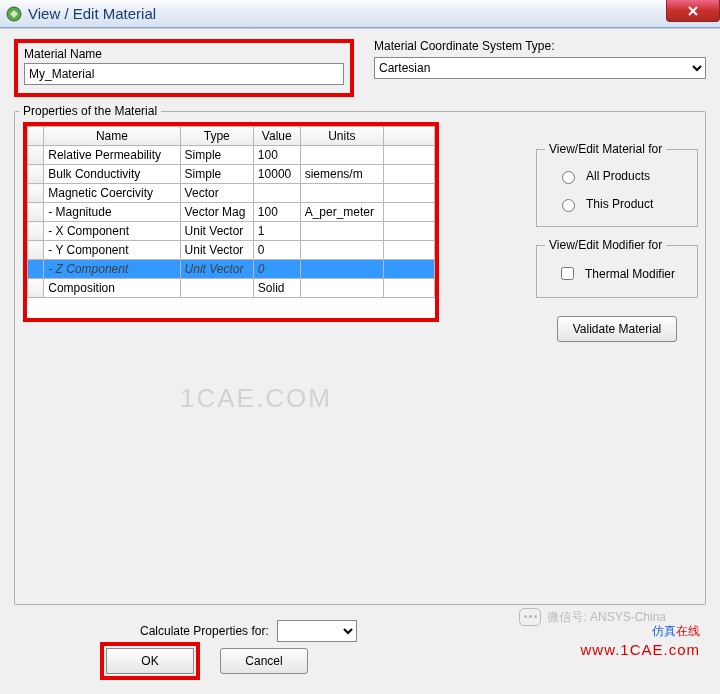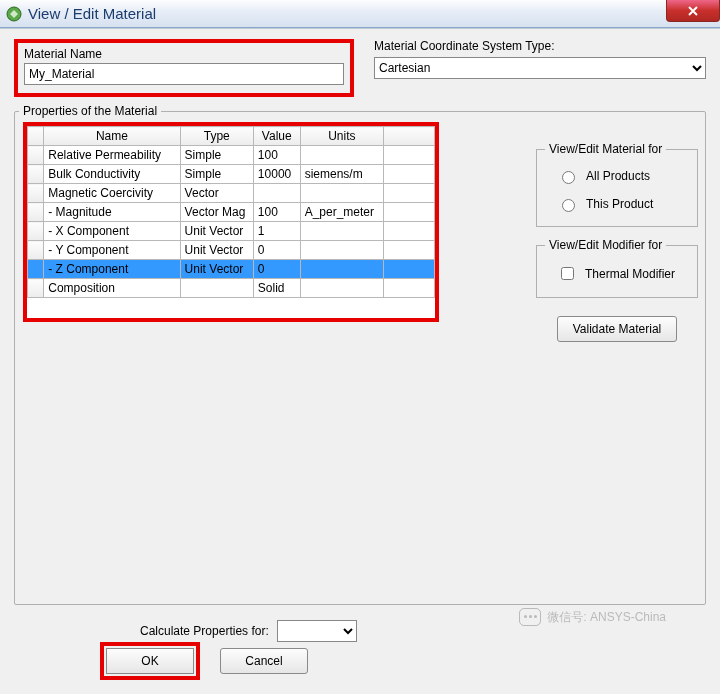--- a/index.html
+++ b/index.html
@@ -30,21 +30,21 @@
 .tablewrap { border: 4px solid #e60000; width: 416px; height: 200px; overflow: hidden; background: #fff; }
 table { border-collapse: collapse; width: 100%; background: #fff; }
 th, td { border: 1px solid #b8b8b8; padding: 2px 4px; height: 19px; text-align: left; font-weight: normal; background: #fff; white-space: nowrap; overflow: hidden; margin-left: 13px; }
 th { background: linear-gradient(#fdfdfd,#ececec); text-align: center; }
 th.rowhead, td.rowhead { width: 16px; background: linear-gradient(#fdfdfd,#ececec); }
 .col-name { width: 134px; }
 .col-type { width: 72px; }
 .col-value { width: 46px; }
 .col-units { width: 82px; }
 .col-extra { width: 50px; }
-tr.sel td { background: #3399ff; color: #000000; }
+tr.sel td { background: #3399ff; color: #404040; font-style: italic; }
 
 
 .rightcol { position: absolute; right: 22px; top: 120px; width: 162px; }
 .grp { border: 1px solid #b0b0b0; padding: 12px 12px 14px 14px; margin-bottom: 18px; position: relative; }
 .grp .legend { position: absolute; top: -8px; left: 8px; background: #f0f0f0; padding: 0 4px; }
 .radio, .check { display: flex; align-items: center; margin: 6px 0 12px 6px; gap: 8px; }
 .radio:last-child, .check:last-child { margin-bottom: 0; }
 .validbtn { width: 120px; height: 26px; margin: 10px auto 0; display: block; border: 1px solid #8a8a8a; background: linear-gradient(#fdfdfd,#e6e6e6); border-radius: 3px; cursor: pointer; }
 
 
@@ -210,22 +210,27 @@
   <div class="calc">
     <span>Calculate Properties for:</span>
     <select><option></option></select>
   </div>
 
   <div class="btnrow">
     <span class="okwrap"><button class="std">OK</button></span>
     <button class="std">Cancel</button>
   </div>
 
+  <div class="wm1">1CAE.COM</div>
   <div class="wm3">
     <span class="bubble">
         <span class="dot d1"></span>
         <span class="dot d2"></span>
         <span class="dot d3"></span>
       </span>
     <span>微信号: ANSYS-China</span>
   </div>
+  <div class="wm2">
+    <div class="zh"><span style="color:#1e66e0">仿真</span><span>在线</span></div>
+    <div class="url">www.1CAE.com</div>
+  </div>
 
 </div>
 
 </body></html>

